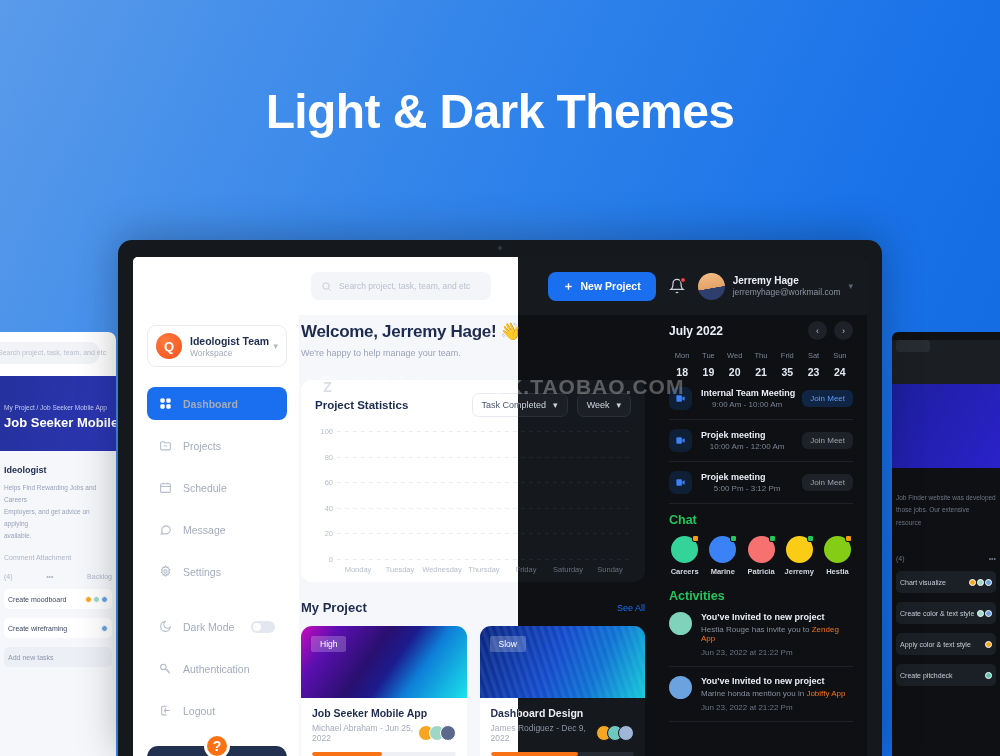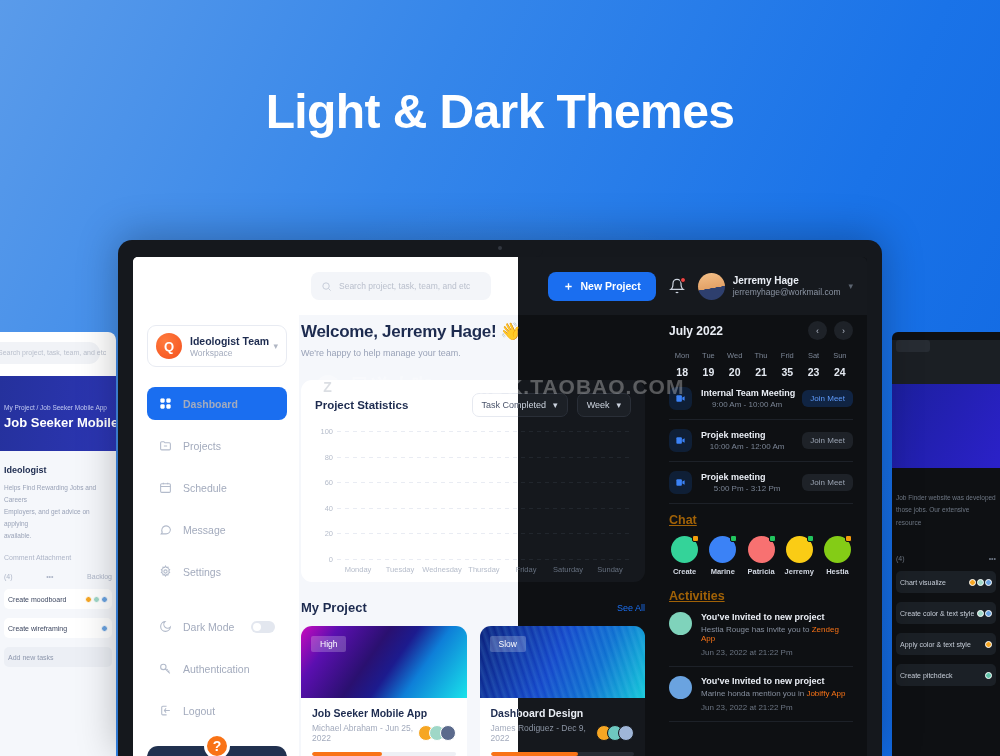--- a/index.html
+++ b/index.html
@@ -355,21 +355,21 @@
   .theme-dark .rail { background: #0e1013; }
   .theme-dark .cal-title { color: #eaeef5; }
   .theme-dark .cnav { background: #1e2228; color: #b6bdcb; }
   .theme-dark .dows span { color: #7a8494; }
   .theme-dark .dnums span { color: #e4e9f1; }
   .theme-dark .mtg { border-bottom: 1px solid #1d2128; }
   .theme-dark .mtg-n { color: #eaeef5; }
   .theme-dark .mtg-time { color: #7a8494; text-align: center; }
   .theme-dark .join { background: #1e2228; color: #9aa3b2; }
   .theme-dark .join.pri { background: rgba(26,110,240,0.22); color: #5f9bfb; }
-  .theme-dark .rail-h { color: #a16207; text-decoration: underline; }
+  .theme-dark .rail-h { color: #22c55e; }
   .theme-dark .chat-n { color: #d3d9e3; }
   .theme-dark .chat-av i { border: 1.5px solid #0e1013; }
   .theme-dark .act { border-bottom: 1px solid #1d2128; }
   .theme-dark .act-h { color: #eaeef5; }
   .theme-dark .act-d { color: #868f9e; }
   .theme-dark .act-time { color: #6b7482; }
 
   
   .wm {
     position: absolute; z-index: 20; left: 0; top: 116px; width: 734px;
@@ -797,21 +797,21 @@
                   </div>
                   <div class="join">Join Meet</div>
                 </div>
               </div>
             <div class="rail-h">Chat</div>
             <div class="chats">
                 <div class="chat-i">
                   <div class="chat-av" style="background:#34d399">
                     <i style="background:#f59e0b"></i>
                   </div>
-                  <div class="chat-n">Create</div>
+                  <div class="chat-n">Careers</div>
                 </div>
                 <div class="chat-i">
                   <div class="chat-av" style="background:#3b82f6">
                     <i style="background:#22c55e"></i>
                   </div>
                   <div class="chat-n">Marine</div>
                 </div>
                 <div class="chat-i">
                   <div class="chat-av" style="background:#f87171">
                     <i style="background:#22c55e"></i>

